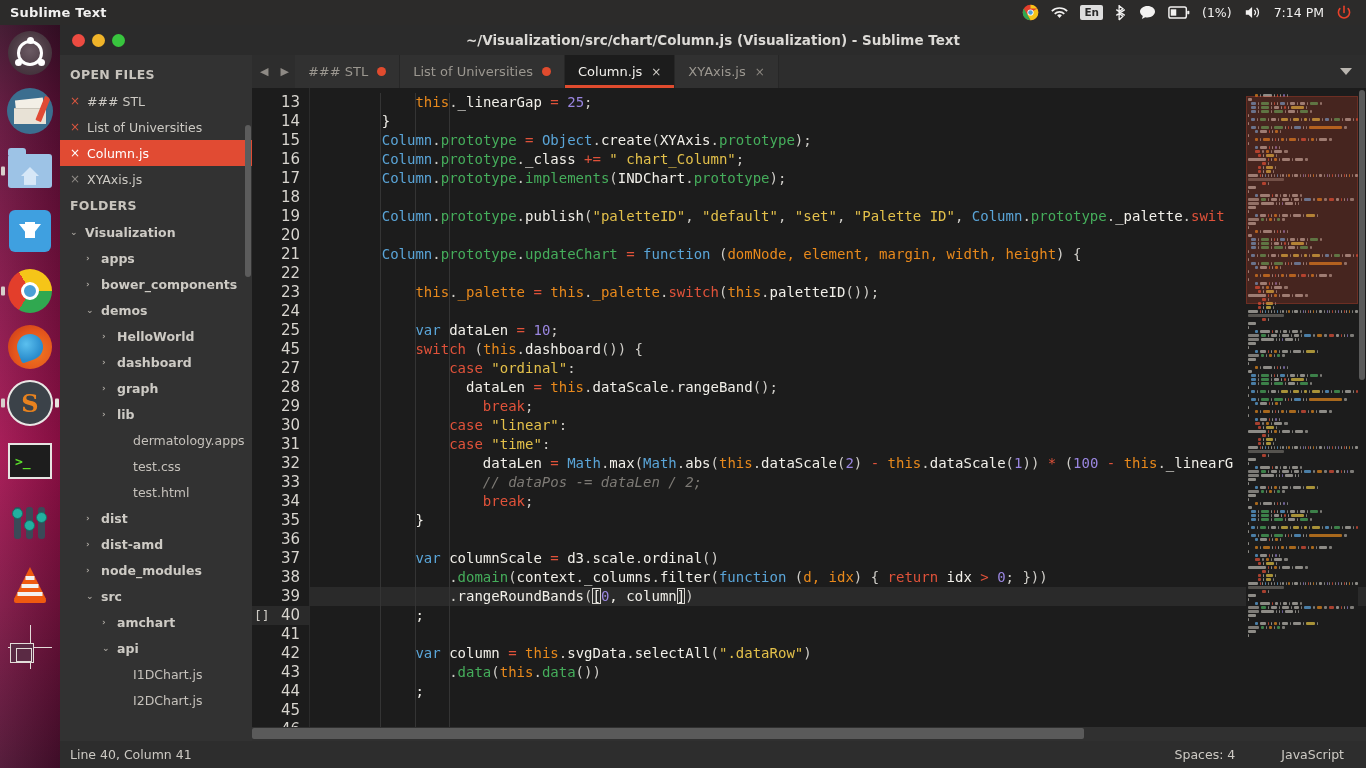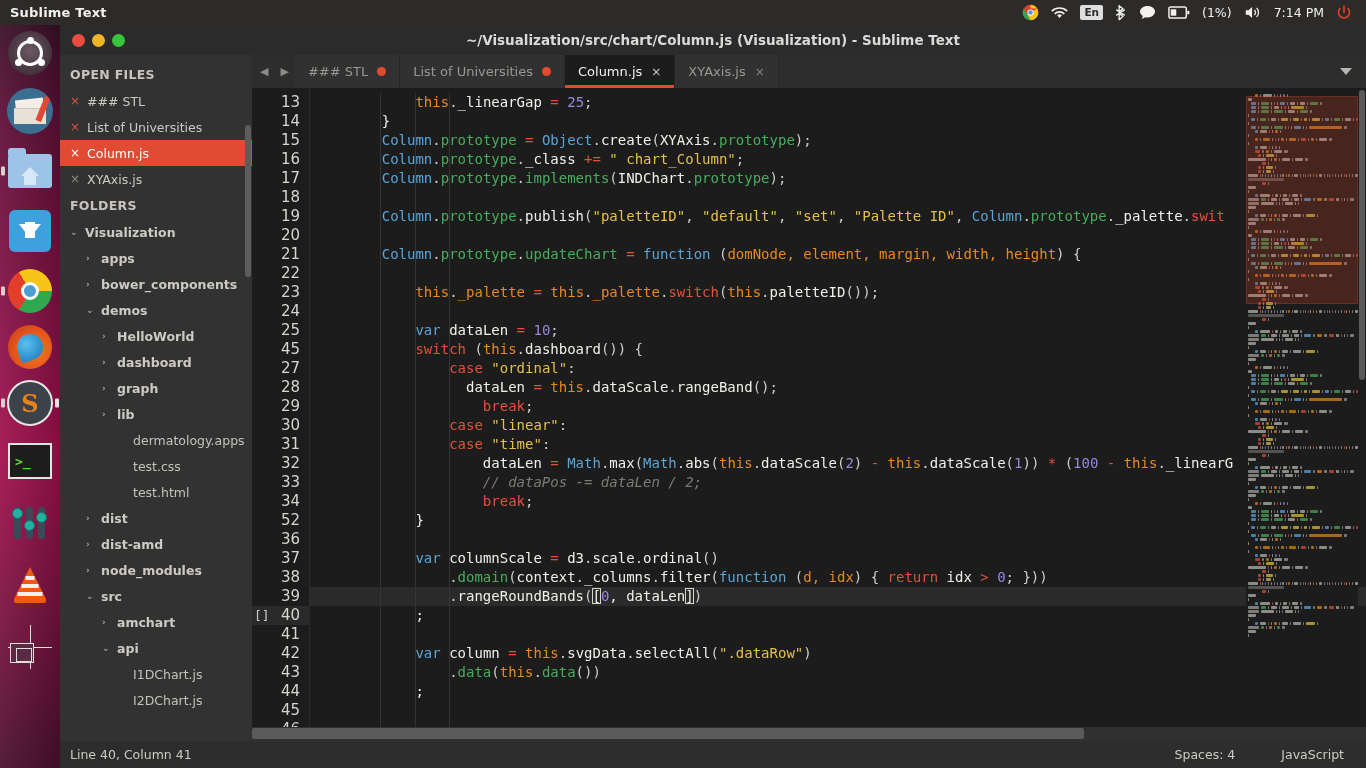--- a/index.html
+++ b/index.html
@@ -627,21 +627,21 @@
             <div class="gline">25</div>
             <div class="gline">45</div>
             <div class="gline">27</div>
             <div class="gline">28</div>
             <div class="gline">29</div>
             <div class="gline">30</div>
             <div class="gline">31</div>
             <div class="gline">32</div>
             <div class="gline">33</div>
             <div class="gline">34</div>
-            <div class="gline">52</div>
+            <div class="gline">35</div>
             <div class="gline">36</div>
             <div class="gline">37</div>
             <div class="gline">38</div>
             <div class="gline">39</div>
             <div class="gline cur"><span class="fold-mark">[]</span>40</div>
             <div class="gline">41</div>
             <div class="gline">42</div>
             <div class="gline">43</div>
             <div class="gline">44</div>
             <div class="gline">45</div>
@@ -671,21 +671,21 @@
               <div class="cline"><span class="t-plain">                </span><span class="t-key">break</span><span class="t-punc">;</span></div>
               <div class="cline"><span class="t-plain">            </span><span class="t-key">case</span><span class="t-plain"> </span><span class="t-str">"linear"</span><span class="t-punc">:</span></div>
               <div class="cline"><span class="t-plain">            </span><span class="t-key">case</span><span class="t-plain"> </span><span class="t-str">"time"</span><span class="t-punc">:</span></div>
               <div class="cline"><span class="t-plain">                dataLen </span><span class="t-op">=</span><span class="t-plain"> </span><span class="t-class">Math</span><span class="t-punc">.</span><span class="t-plain">max</span><span class="t-punc">(</span><span class="t-class">Math</span><span class="t-punc">.</span><span class="t-plain">abs</span><span class="t-punc">(</span><span class="t-obj">this</span><span class="t-punc">.</span><span class="t-plain">dataScale</span><span class="t-punc">(</span><span class="t-num">2</span><span class="t-punc">) </span><span class="t-op">-</span><span class="t-plain"> </span><span class="t-obj">this</span><span class="t-punc">.</span><span class="t-plain">dataScale</span><span class="t-punc">(</span><span class="t-num">1</span><span class="t-punc">)) </span><span class="t-op">*</span><span class="t-punc"> (</span><span class="t-num">100</span><span class="t-plain"> </span><span class="t-op">-</span><span class="t-plain"> </span><span class="t-obj">this</span><span class="t-punc">.</span><span class="t-plain">_linearG</span></div>
               <div class="cline"><span class="t-com">                // dataPos -= dataLen / 2;</span></div>
               <div class="cline"><span class="t-plain">                </span><span class="t-key">break</span><span class="t-punc">;</span></div>
               <div class="cline"><span class="t-plain">        }</span></div>
               <div class="cline"><span class="t-plain"></span></div>
               <div class="cline"><span class="t-plain">        </span><span class="t-var">var</span><span class="t-plain"> columnScale </span><span class="t-op">=</span><span class="t-plain"> d3</span><span class="t-punc">.</span><span class="t-plain">scale</span><span class="t-punc">.</span><span class="t-plain">ordinal</span><span class="t-punc">()</span></div>
               <div class="cline"><span class="t-punc">            .</span><span class="t-fn">domain</span><span class="t-punc">(</span><span class="t-plain">context</span><span class="t-punc">.</span><span class="t-plain">_columns</span><span class="t-punc">.</span><span class="t-plain">filter</span><span class="t-punc">(</span><span class="t-var">function</span><span class="t-punc"> (</span><span class="t-obj">d, idx</span><span class="t-punc">) { </span><span class="t-key">return</span><span class="t-plain"> idx </span><span class="t-op">&gt;</span><span class="t-plain"> </span><span class="t-num">0</span><span class="t-punc">; }))</span></div>
-              <div class="cline cur"><span class="t-punc">            .</span><span class="t-plain">rangeRoundBands</span><span class="t-punc">(</span><span class="bracket-hl">[</span><span class="t-num">0</span><span class="t-plain">, dataLen</span><span class="bracket-hl">]</span><span class="t-punc">)</span></div>
+              <div class="cline cur"><span class="t-punc">            .</span><span class="t-plain">rangeRoundBands</span><span class="t-punc">(</span><span class="bracket-hl">[</span><span class="t-num">0</span><span class="t-plain">, column</span><span class="bracket-hl">]</span><span class="t-punc">)</span></div>
               <div class="cline"><span class="t-plain">        ;</span></div>
               <div class="cline"><span class="t-plain"></span></div>
               <div class="cline"><span class="t-plain">        </span><span class="t-var">var</span><span class="t-plain"> column </span><span class="t-op">=</span><span class="t-plain"> </span><span class="t-obj">this</span><span class="t-punc">.</span><span class="t-plain">svgData</span><span class="t-punc">.</span><span class="t-plain">selectAll</span><span class="t-punc">(</span><span class="t-str">".dataRow"</span><span class="t-punc">)</span></div>
               <div class="cline"><span class="t-punc">            .</span><span class="t-fn">data</span><span class="t-punc">(</span><span class="t-obj">this</span><span class="t-punc">.</span><span class="t-fn">data</span><span class="t-punc">())</span></div>
               <div class="cline"><span class="t-plain">        ;</span></div>
               <div class="cline"><span class="t-plain"></span></div>
             </div>
         </div>
         <div id="minimap">
           <div id="minimap-viewport"></div>

